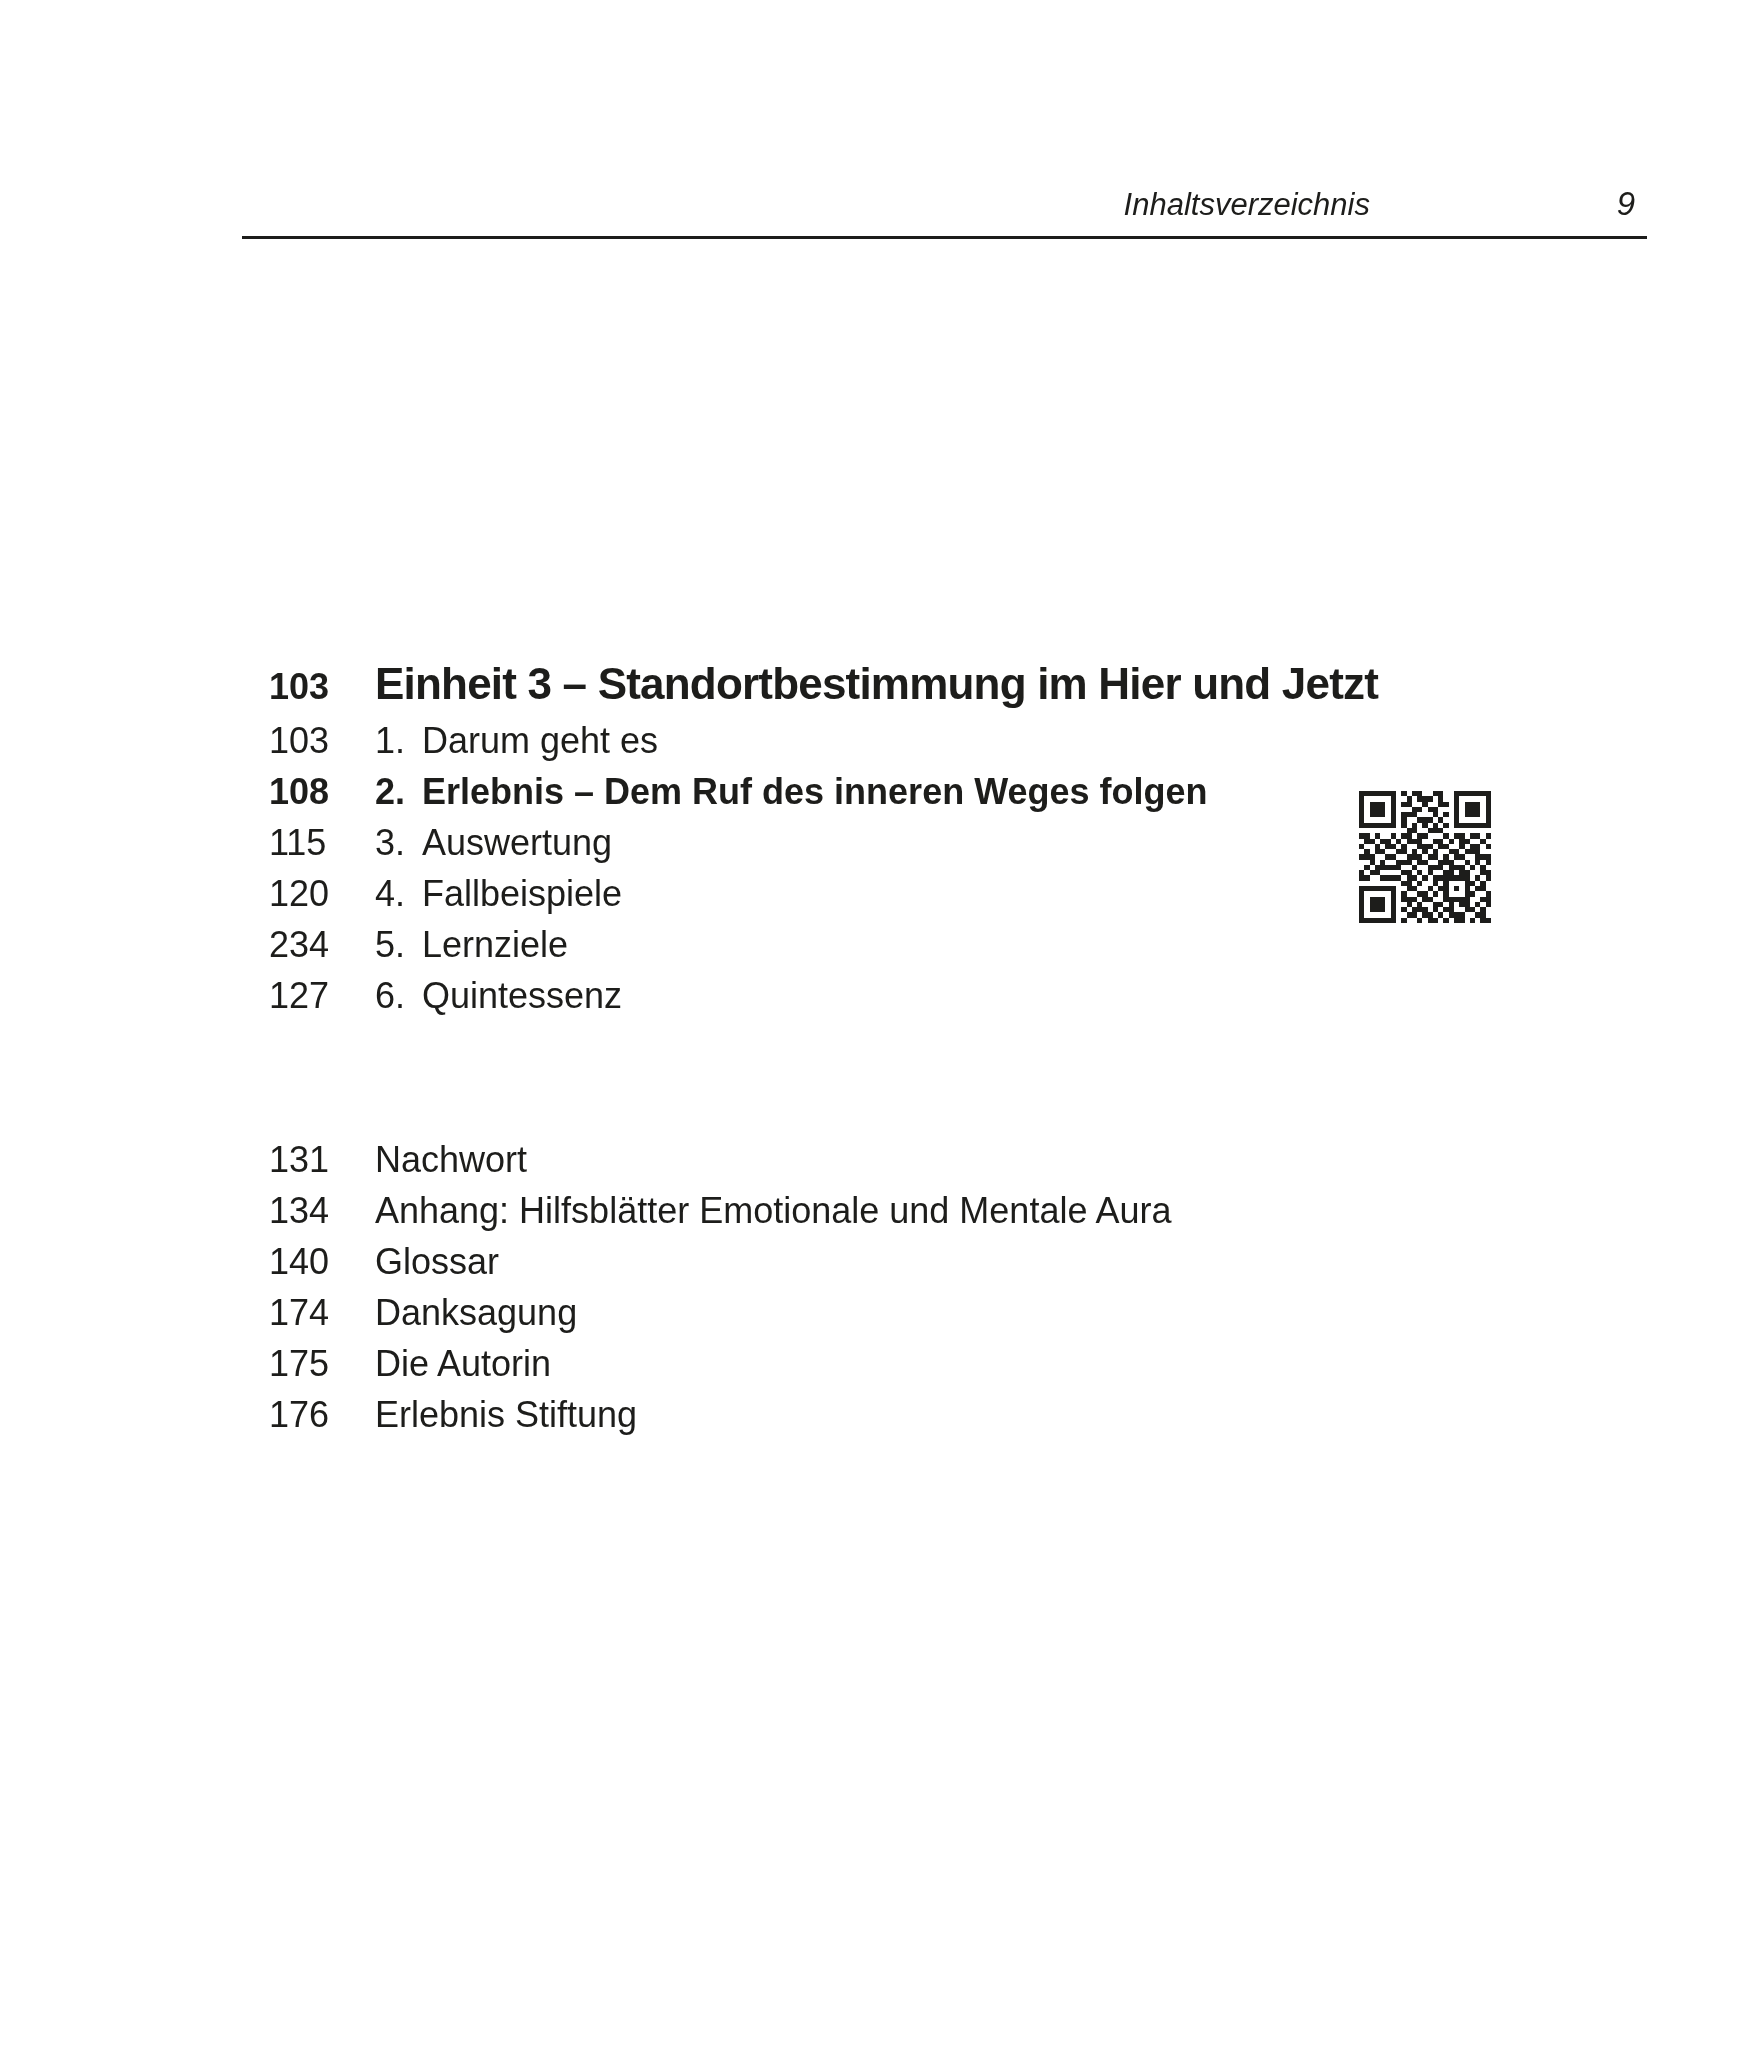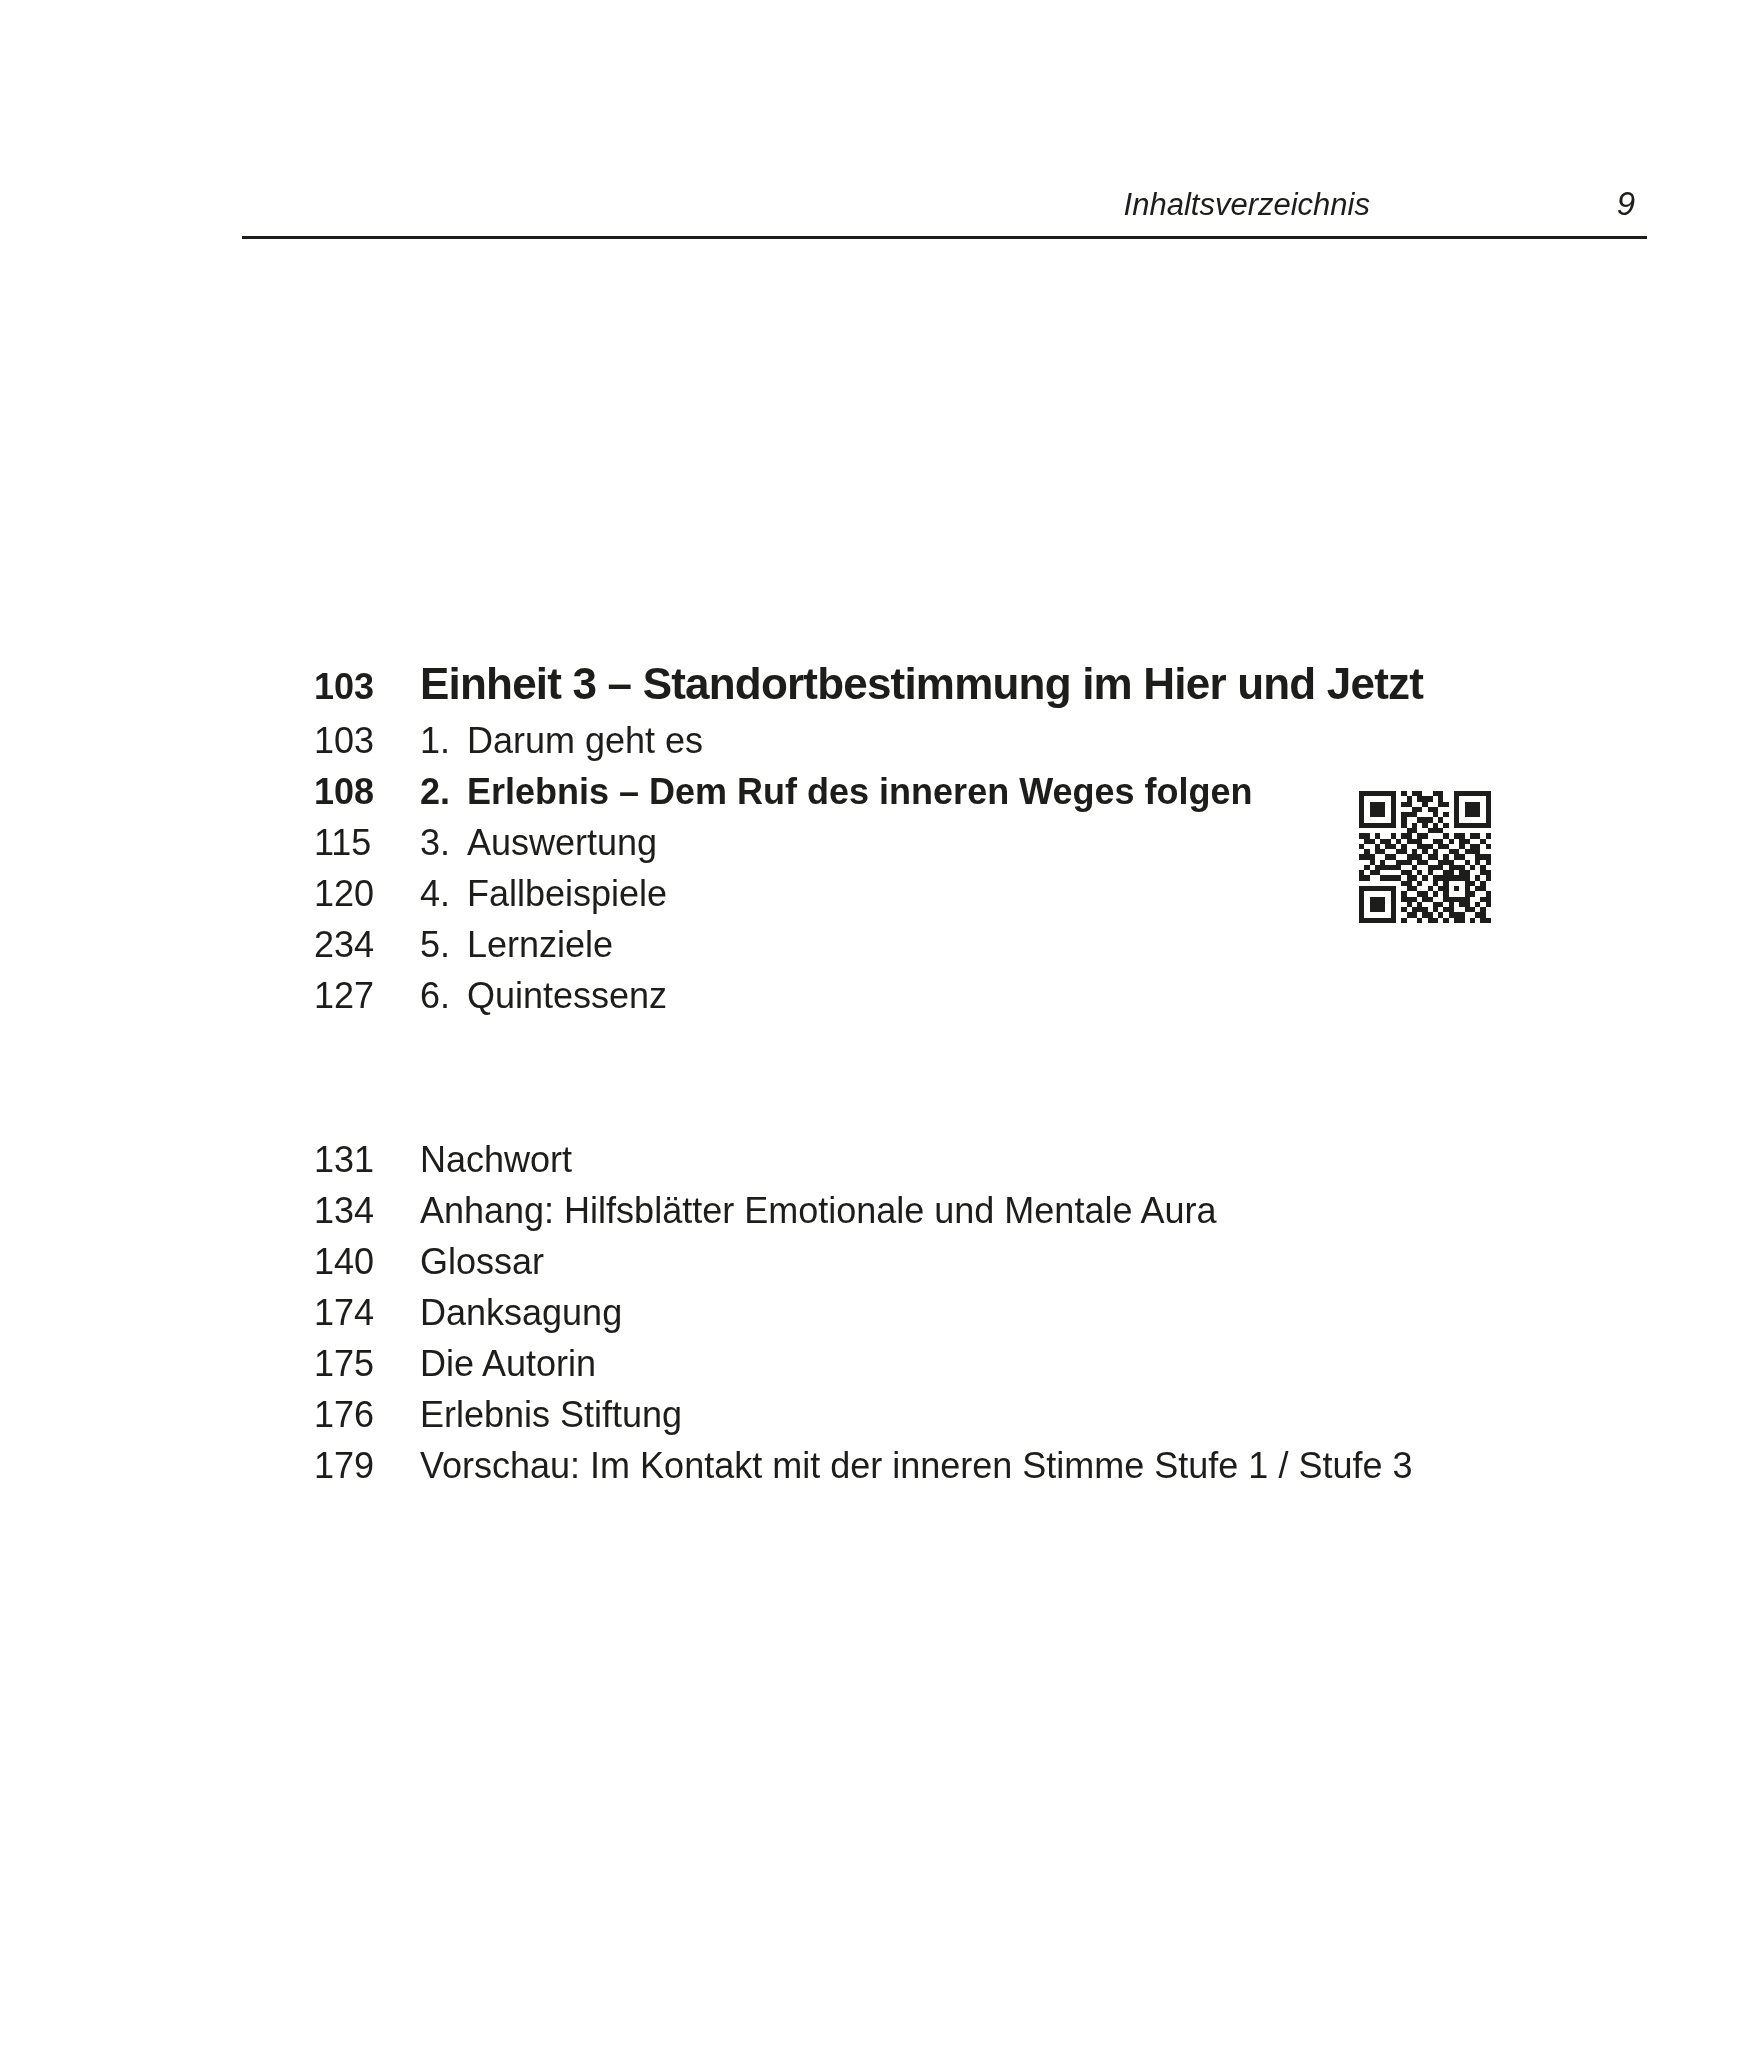--- a/index.html
+++ b/index.html
@@ -44,21 +44,20 @@
     position: absolute;
     left: 269px;
     top: 653px;
     width: 1426px;
   }
   .row {
     height: 51px;
     line-height: 51px;
     font-size: 36px;
     white-space: nowrap;
-    margin-left: 45px;
   }
   .heading-row {
     height: 62px;
     line-height: 62px;
   }
   .heading-row .num { font-weight: bold; }
   .chapter-title {
     font-size: 44px;
     font-weight: bold;
     letter-spacing: -0.8px;
@@ -155,23 +154,20 @@
 
   <div class="row">
     <span class="num">175</span><span class="title">Die Autorin</span>
   </div>
 
   <div class="row">
     <span class="num">176</span><span class="title">Erlebnis Stiftung</span>
   </div>
 
 
-  <div class="row">
-    <span class="num">179</span><span class="title">Vorschau: Im Kontakt mit der inneren Stimme Stufe 1 / Stufe 3</span>
-  </div>
 </div>
   </div>
 
   <div class="qr" id="qr">
       <div class="m d"></div>
       <div class="m d"></div>
       <div class="m d"></div>
       <div class="m d"></div>
       <div class="m d"></div>
       <div class="m d"></div>

